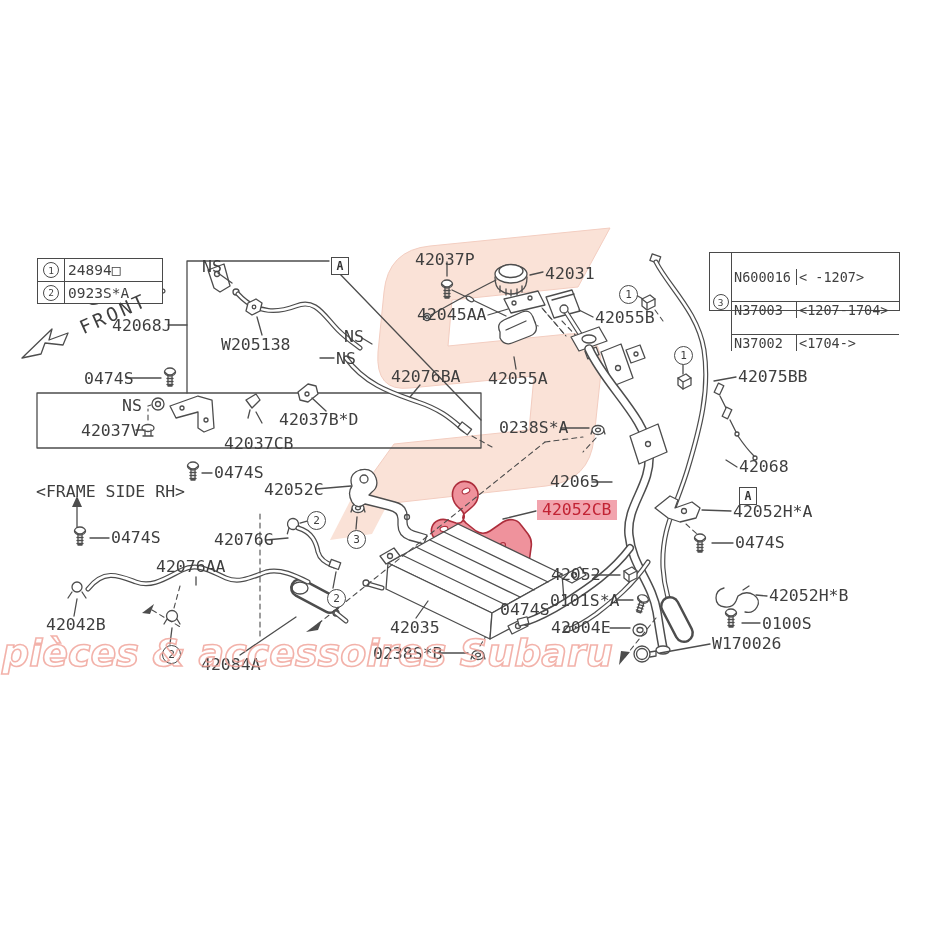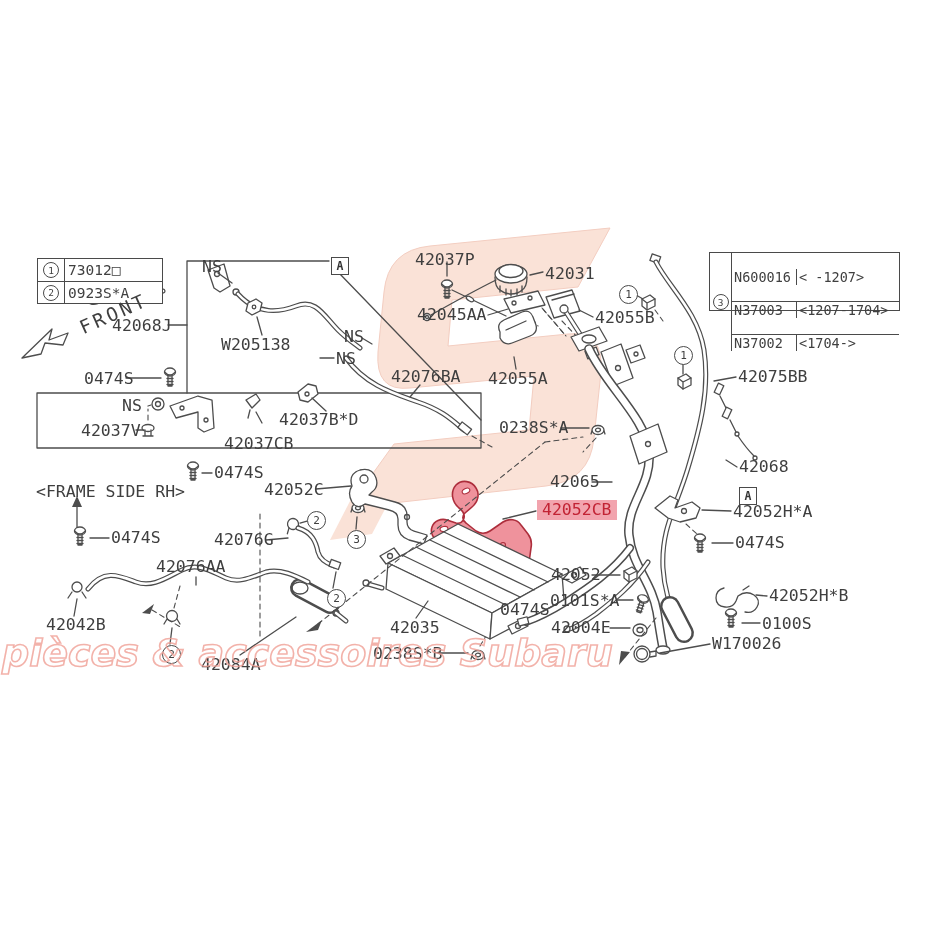--- a/index.html
+++ b/index.html
@@ -410,21 +410,21 @@
   </svg>
 
   <div class="wm-brand">StefDesign</div>
   <div class="wm-tagline">pièces &amp; accessoires Subaru</div>
 
   <div class="legend lg-left">
     <div class="row">
       <span class="numcell">
           <span class="cnum">1</span>
         </span>
-      <span class="codecell">73012□</span>
+      <span class="codecell">24894□</span>
     </div>
     <div class="row">
       <span class="numcell">
           <span class="cnum">2</span>
         </span>
       <span class="codecell">0923S*A</span>
     </div>
   </div>
 
   <div class="legend lg-right">

